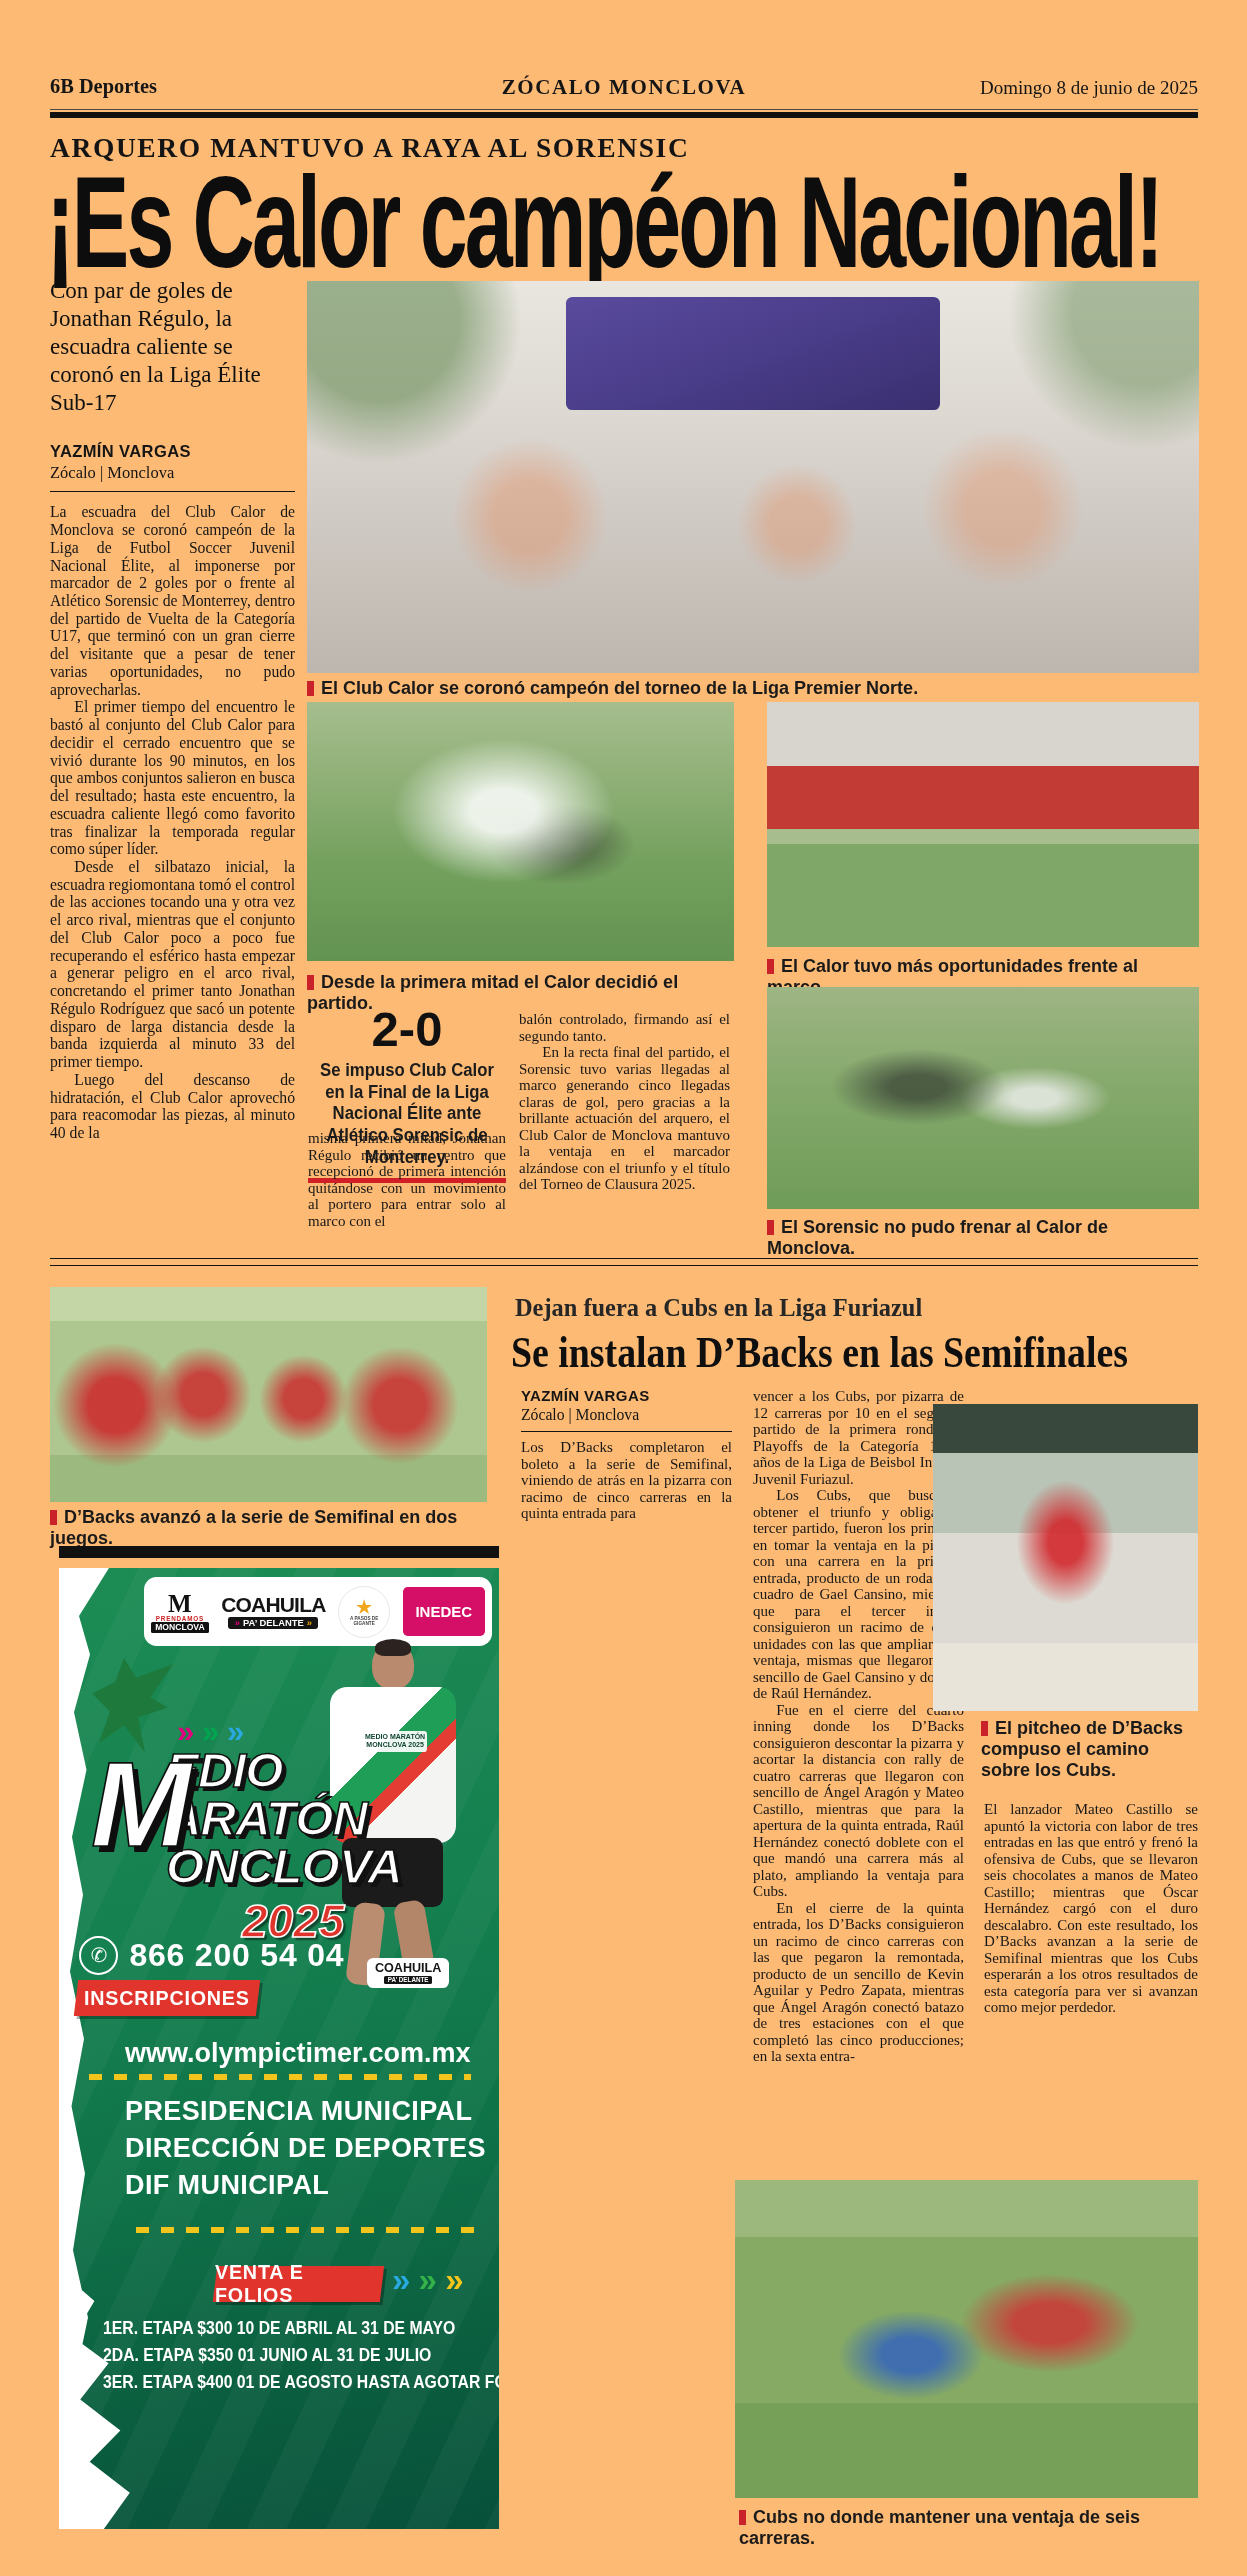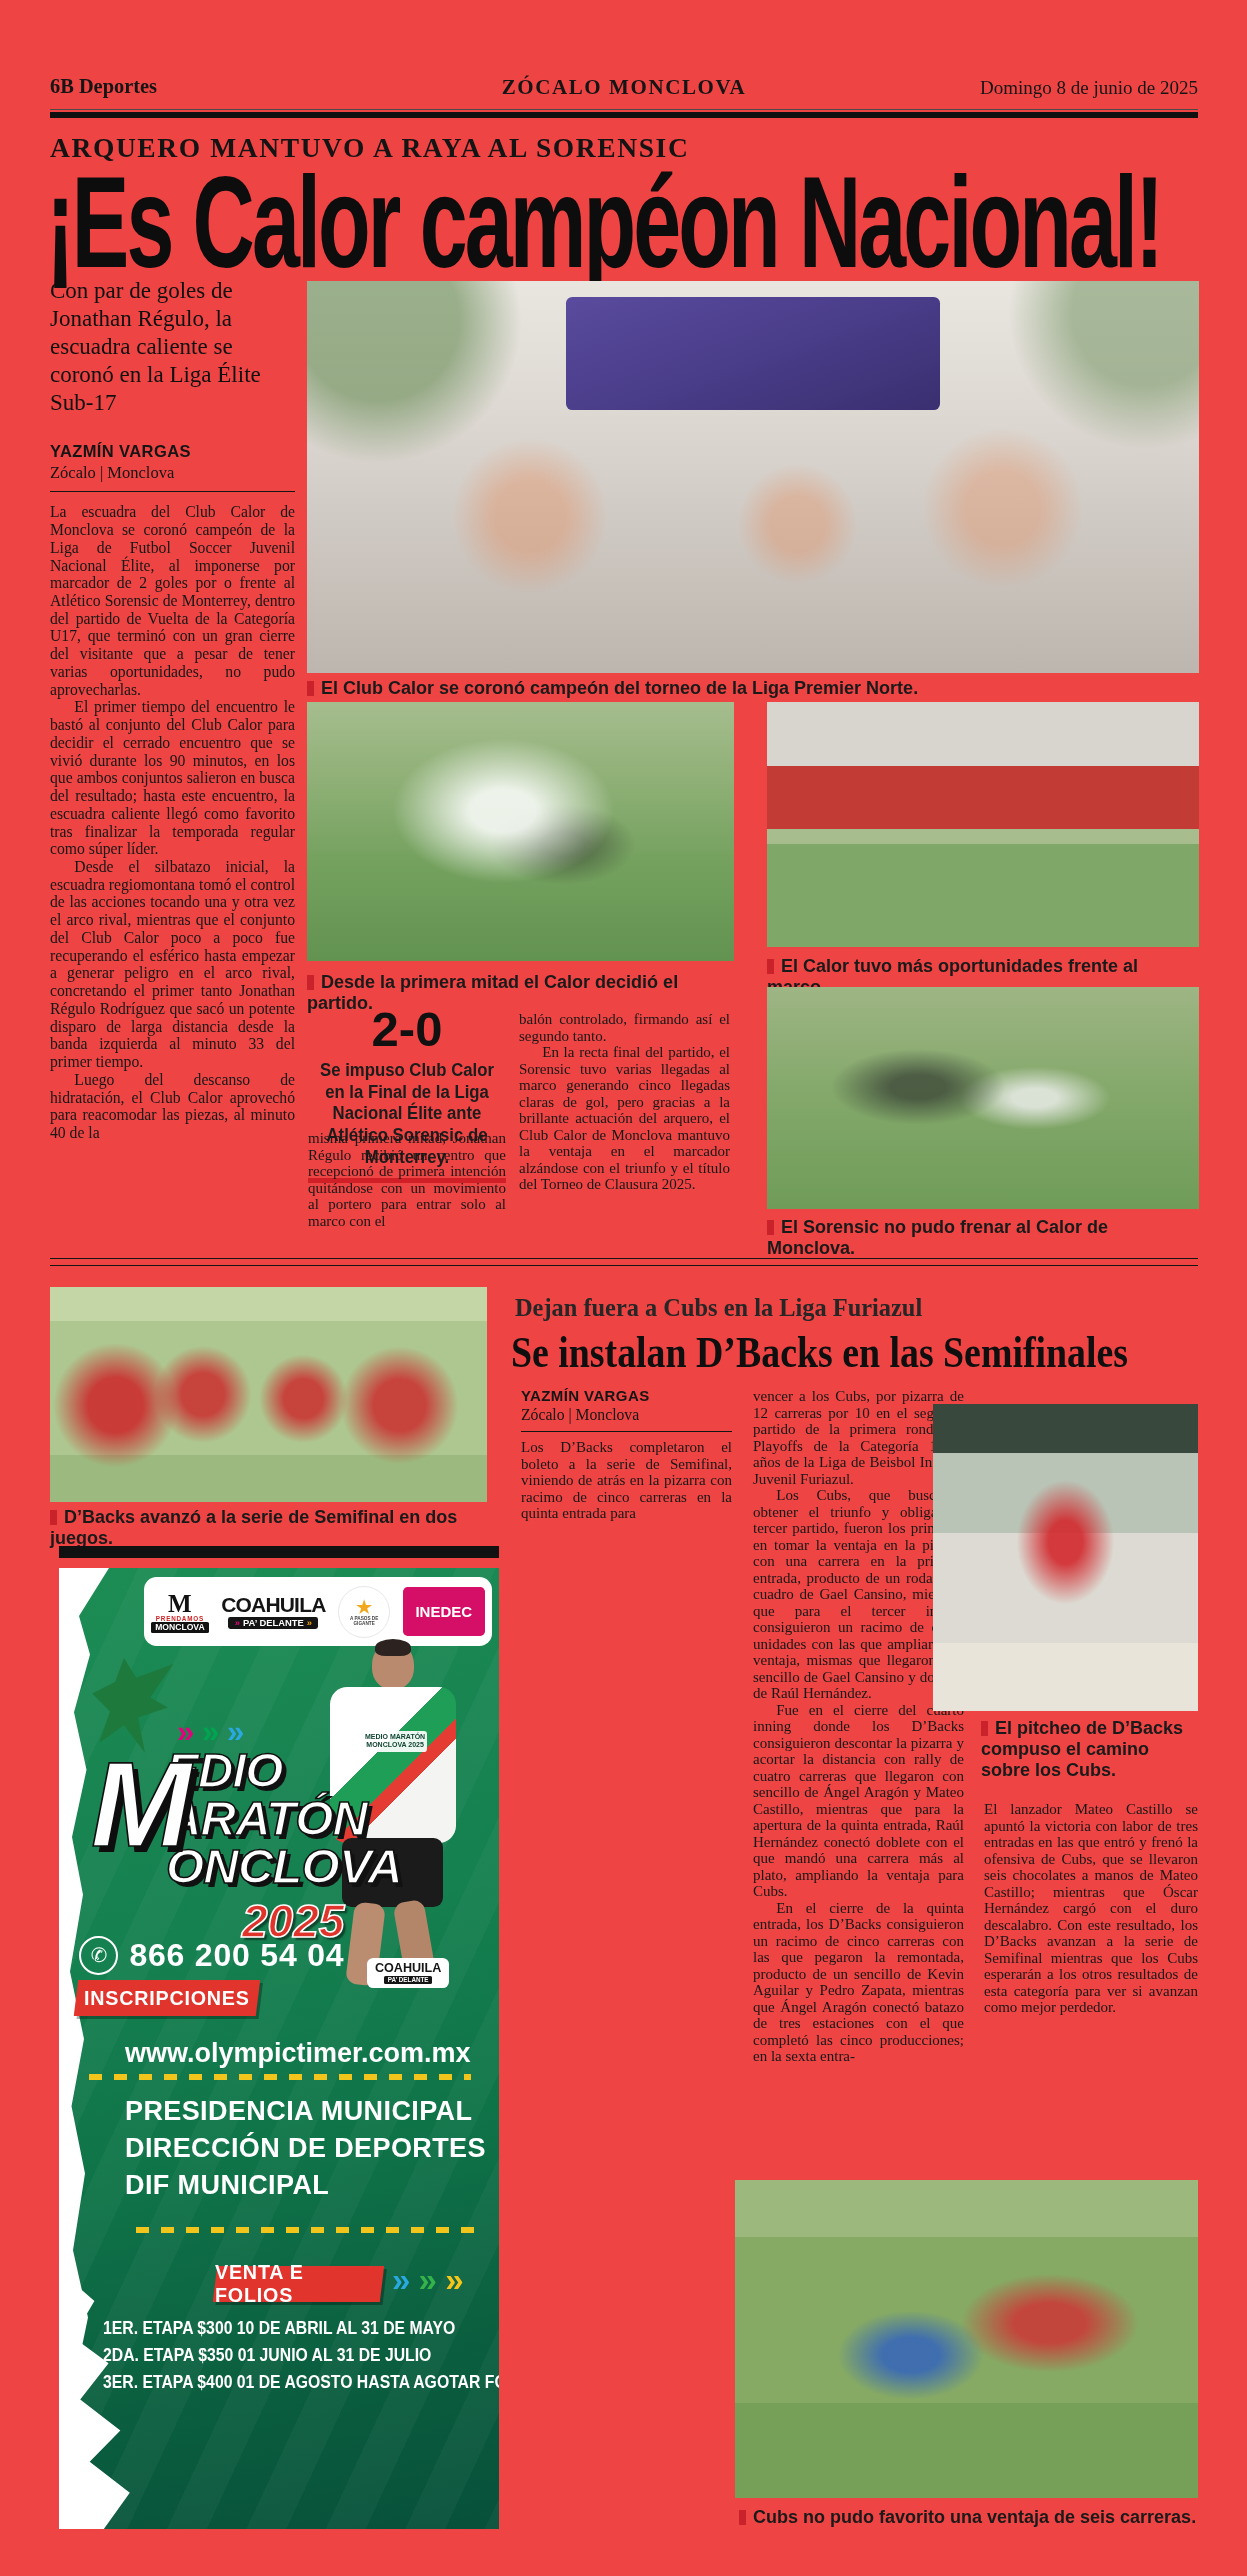--- a/index.html
+++ b/index.html
@@ -1,16 +1,16 @@
 <!DOCTYPE html>
 <html lang="es" style="font-size:12.6px"><head>
 <meta charset="utf-8">
 <style>
   html,body{margin:0;padding:0;background:#ffffff;}
-  #page{position:relative;width:1248px;height:2576px;background:#ef4444;overflow:hidden;
+  #page{position:relative;width:1248px;height:2576px;background:#fdba74;overflow:hidden;
         font-family:"Liberation Serif",serif;color:#151515;}
   .abs{position:absolute;}
   .sans{font-family:"Liberation Sans",sans-serif;}
   .serif{font-family:"Liberation Serif",serif;}
 
   
   .mast-section{left:50px;top:75px;font-size:20.4px;font-weight:bold;}
   .mast-paper{left:0;right:0;top:75px;text-align:center;font-size:21px;font-weight:bold;letter-spacing:1.6px;}
   .mast-date{right:50px;top:77px;font-size:19px;}
   .mast-hair{left:50px;right:50px;top:109px;height:0.8px;background:#4a4a4a;}
@@ -242,21 +242,21 @@
   </div>
 
   <div class="photo ph-pitcher" style="left:933px;top:1404px;width:265px;height:307px;"></div>
   <div class="caption" style="left:981px;top:1718px;width:220px;">El pitcheo de D’Backs compuso el camino sobre los Cubs.</div>
 
   <div class="abs btext btext-sm serif" style="left:984px;top:1801px;width:214px;height:377px;overflow:hidden;">
     <p>El lanzador Mateo Castillo se apuntó la victoria con labor de tres entradas en las que entró y frenó la ofensiva de Cubs, que se llevaron seis chocolates a manos de Mateo Castillo; mientras que Óscar Hernández cargó con el duro descalabro. Con este resultado, los D’Backs avanzan a la serie de Semifinal mientras que los Cubs esperarán a los otros resultados de esta categoría para ver si avanzan como mejor perdedor.</p>
   </div>
 
   <div class="photo ph-cubs" style="left:735px;top:2180px;width:463px;height:318px;"></div>
-  <div class="caption" style="left:739px;top:2507px;width:459px;">Cubs no pudo favorito una ventaja de seis carreras.</div>
+  <div class="caption" style="left:739px;top:2507px;width:459px;">Cubs no donde mantener una ventaja de seis carreras.</div>
 
   <div class="abs poster-topbar"></div>
   <div class="abs poster">
     <div class="torn-left"></div>
     <div class="torn-bottom"></div>
 
     <div class="logo-band">
       <div class="lg-mon">
         <span class="m">M</span>
         <span class="pren">PRENDAMOS</span>

